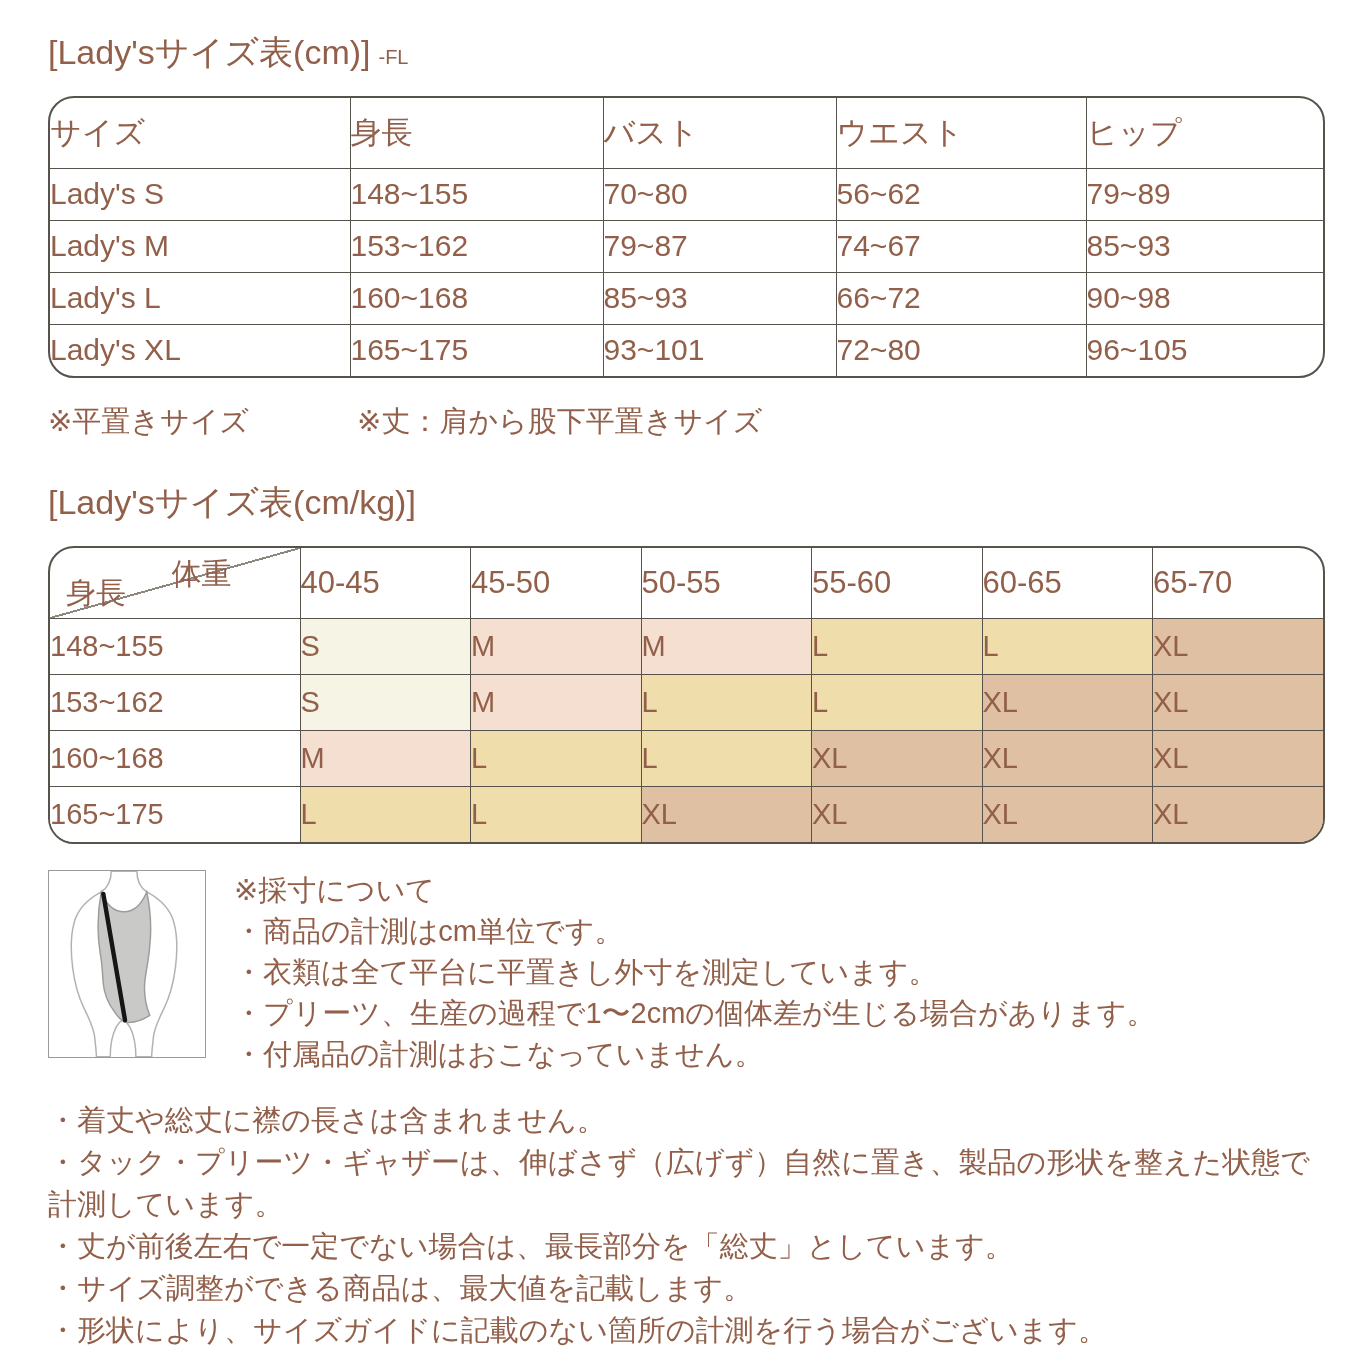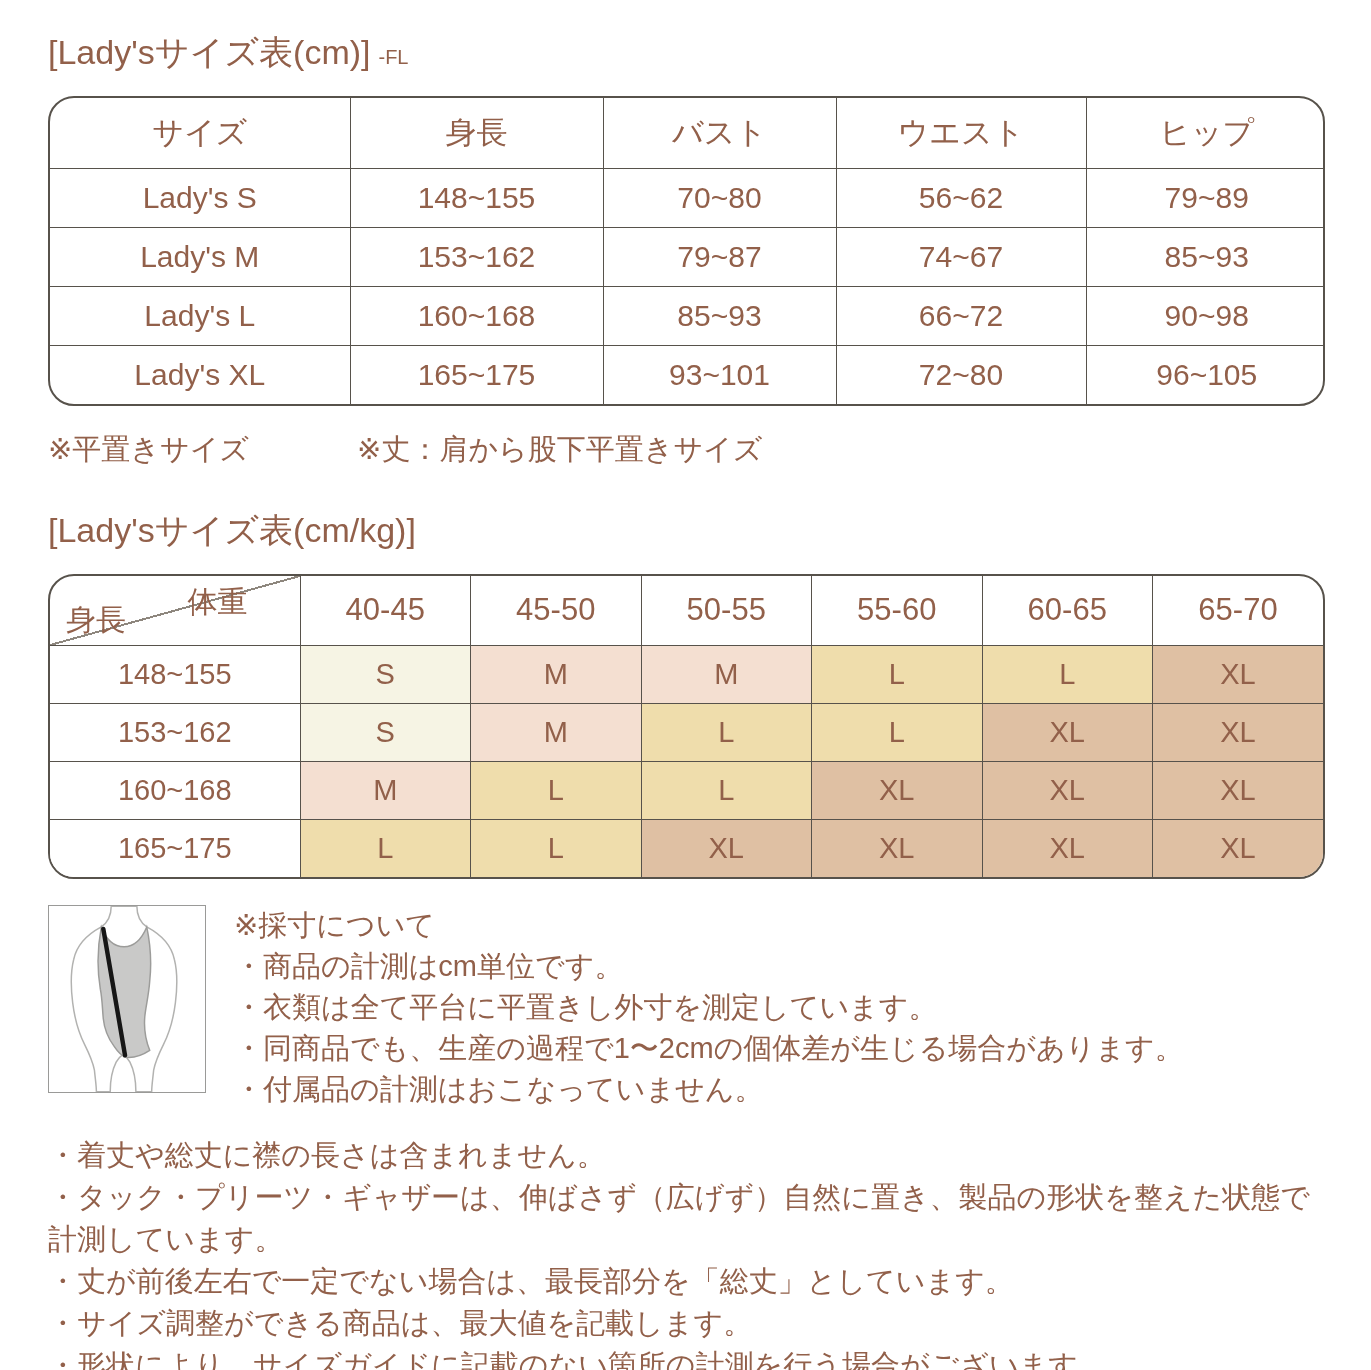--- a/index.html
+++ b/index.html
@@ -21,23 +21,23 @@
   .tblwrap{
     border:2px solid var(--border);
     border-radius:26px;
     overflow:hidden;
     margin-top:20px;
     background:#fff;
   }
   table{border-collapse:collapse;width:100%;table-layout:fixed;}
   th,td{
     border:1.5px solid var(--border);
-    text-align:center;vertical-align:middle;
+    text-align:left;vertical-align:middle;
     font-weight:400;color:var(--text);
-    padding:12px;
+    padding:0;
   }
   
   tr :first-child{border-left:none;}
   tr :last-child{border-right:none;}
   thead tr th{border-top:none;}
   tbody tr:last-child td{border-bottom:none;}
 
   #sizeTable th{height:70px;font-size:31px;}
   #sizeTable td{height:52px;font-size:30px;}
 
@@ -51,21 +51,21 @@
   #matrixTable td.rowlabel{background:#fff;font-size:29px;}
 
   .corner-cell{
     position:relative;
     background-image:linear-gradient(to bottom right,
       transparent calc(50% - 1px),
       var(--diag) calc(50% - 1px),
       var(--diag) calc(50% + 1px),
       transparent calc(50% + 1px));
   }
-  .corner-top{position:absolute;top:6px;right:52px;font-size:30px;margin-left:32px;}
+  .corner-top{position:absolute;top:6px;right:68px;font-size:30px;margin-left:32px;}
   .corner-bottom{position:absolute;bottom:4px;left:16px;font-size:30px;}
 
   .measure-section{margin-top:26px;display:flex;align-items:flex-start;}
   .illus{
     width:158px;height:188px;flex:0 0 auto;
     border:1.5px solid #9a9a98;background:#fff;
   }
   .illus svg{display:block;width:100%;height:100%;}
   .measure-notes{margin-left:28px;font-size:29px;line-height:41px;}
   .note-heading{font-size:29px;line-height:41px;}
@@ -223,21 +223,21 @@
                  C54,104 54,94 52,84 C49,66 49,42 53,21 Z" fill="#c9c9c8" stroke="#9c9c9a" stroke-width="1.5"></path>
 
         <path d="M55,23 L77,151" fill="none" stroke="#161616" stroke-width="4.5" stroke-linecap="round"></path>
       </svg>
     </div>
     <div class="measure-notes">
       <div class="note-heading">※採寸について</div>
       <div id="measureItems">
           <div class="note-line">・商品の計測はcm単位です。</div>
           <div class="note-line">・衣類は全て平台に平置きし外寸を測定しています。</div>
-          <div class="note-line">・同商品でも、生産の過程で1〜2cmの個体差が生じる場合があります。</div>
+          <div class="note-line">・プリーツ、生産の過程で1〜2cmの個体差が生じる場合があります。</div>
           <div class="note-line">・付属品の計測はおこなっていません。</div>
         </div>
     </div>
   </div>
 
   <div class="spot-notes">
     <div id="spotItems">
         <div class="note-line">・着丈や総丈に襟の長さは含まれません。</div>
         <div class="note-line">・タック・プリーツ・ギャザーは、伸ばさず（広げず）自然に置き、製品の形状を整えた状態で計測しています。</div>
         <div class="note-line">・丈が前後左右で一定でない場合は、最長部分を「総丈」としています。</div>

